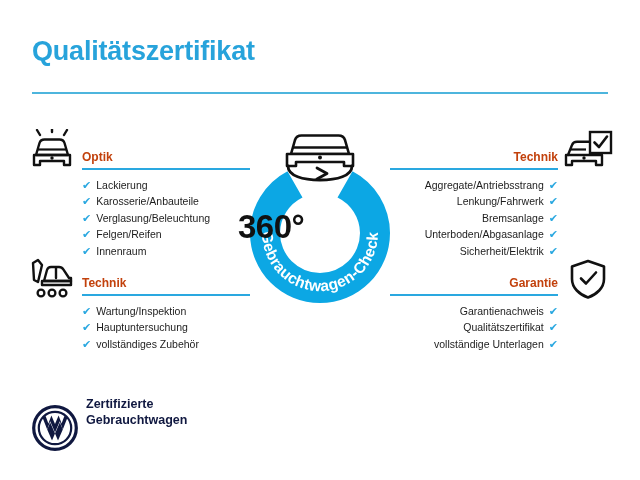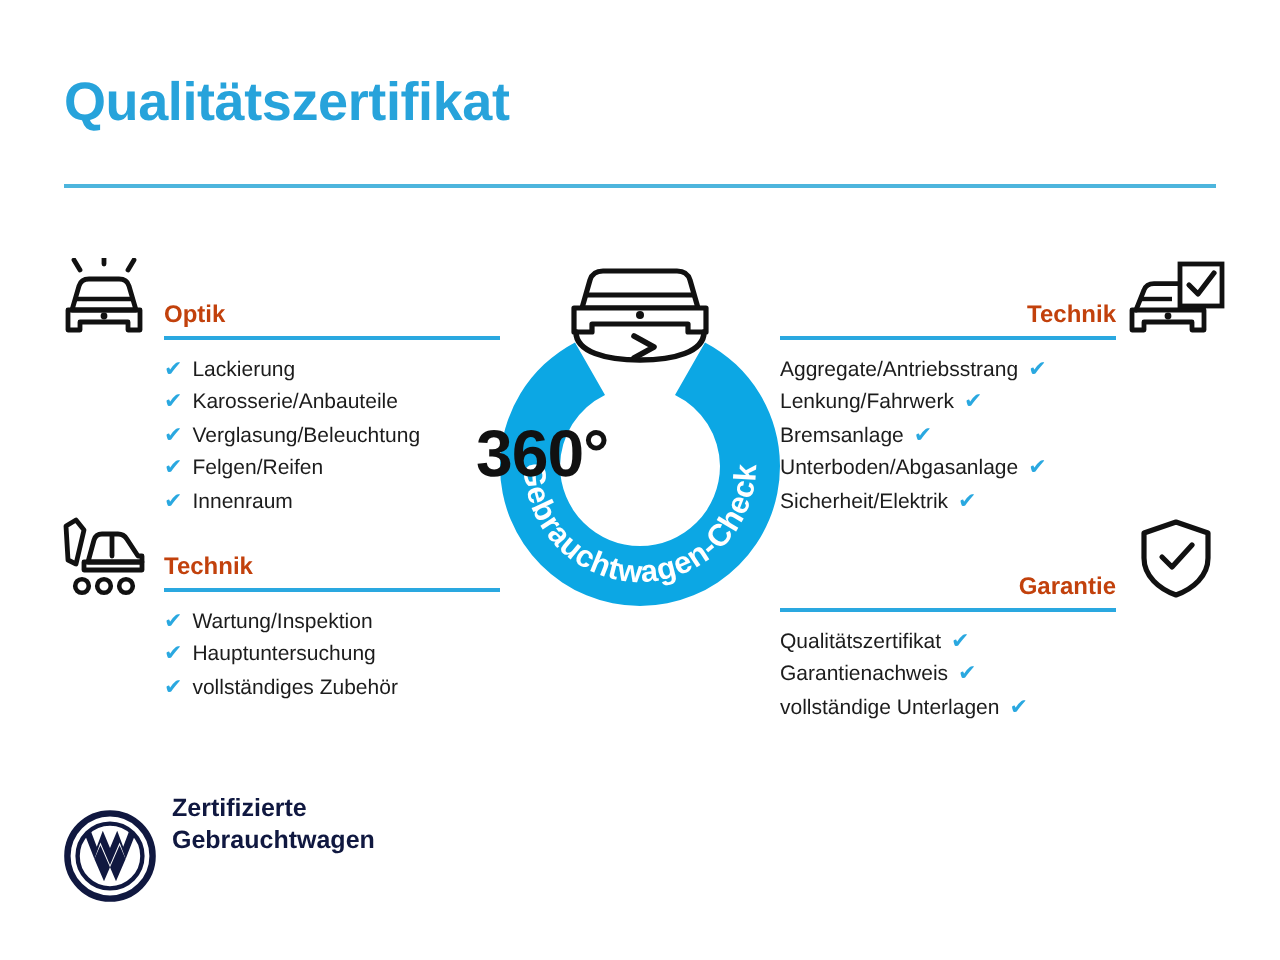--- a/index.html
+++ b/index.html
@@ -78,28 +78,28 @@
 
   
   .left .sec-title { left: 0; }
   .left .sec-rule { left: 0; right: 0; }
   .left .sec-list li { text-align: left; }
   .left .chk { margin-right: 5px; }
 
   
   .right .sec-title { right: 0; }
   .right .sec-rule { left: 0; right: 0; }
-  .right .sec-list li { }
+  .right .sec-list li { text-align: right; }
   .right .chk { margin-left: 5px; }
 
   
   #section-optik    { left: 82px;  top: 140px; width: 168px; }
   #section-wartung  { left: 82px;  top: 266px; width: 168px; }
   #section-technik  { left: 390px; top: 140px; width: 168px; }
-  #section-garantie { left: 390px; top: 266px; width: 168px; margin-top: 10px; }
+  #section-garantie { left: 390px; top: 266px; width: 168px; }
 
   
   .sec-icon {
     position: absolute;
     width: 52px;
     height: 44px;
   }
   #icon-optik    { left: 26px;  top: 129px; }
   #icon-wartung  { left: 26px;  top: 257px; }
   #icon-technik  { left: 562px; top: 129px; }
@@ -241,22 +241,22 @@
     <li><span>Sicherheit/Elektrik</span><span class="chk">✔</span></li>
   </ul>
 </div>
 
 <div class="section right" id="section-garantie">
   <div class="sec-head">
     <div class="sec-title">Garantie</div>
     <div class="sec-rule"></div>
   </div>
   <ul class="sec-list">
+    <li><span>Garantienachweis</span><span class="chk">✔</span></li>
     <li><span>Qualitätszertifikat</span><span class="chk">✔</span></li>
-    <li><span>Garantienachweis</span><span class="chk">✔</span></li>
     <li><span>vollständige Unterlagen</span><span class="chk">✔</span></li>
   </ul>
 </div>
 
 <div id="badge-car">
   <svg viewBox="0 0 110 62" width="110" height="62">
     <path d="M26 32 L30 18 C31 14.8 33.2 13.5 36.5 13.5 L73.5 13.5 C76.8 13.5 79 14.8 80 18 L84 32 Z" fill="#fff" stroke="#111" stroke-width="2.6" stroke-linejoin="round"></path>
     <path d="M22 32 L88 32 L88 44 L79 44 L79 40 L31 40 L31 44 L22 44 Z" fill="#fff" stroke="#111" stroke-width="2.6" stroke-linejoin="round"></path>
     <line x1="28" y1="25.5" x2="82" y2="25.5" stroke="#111" stroke-width="2.4"></line>
     <circle cx="55" cy="35.5" r="2" fill="#111"></circle>

